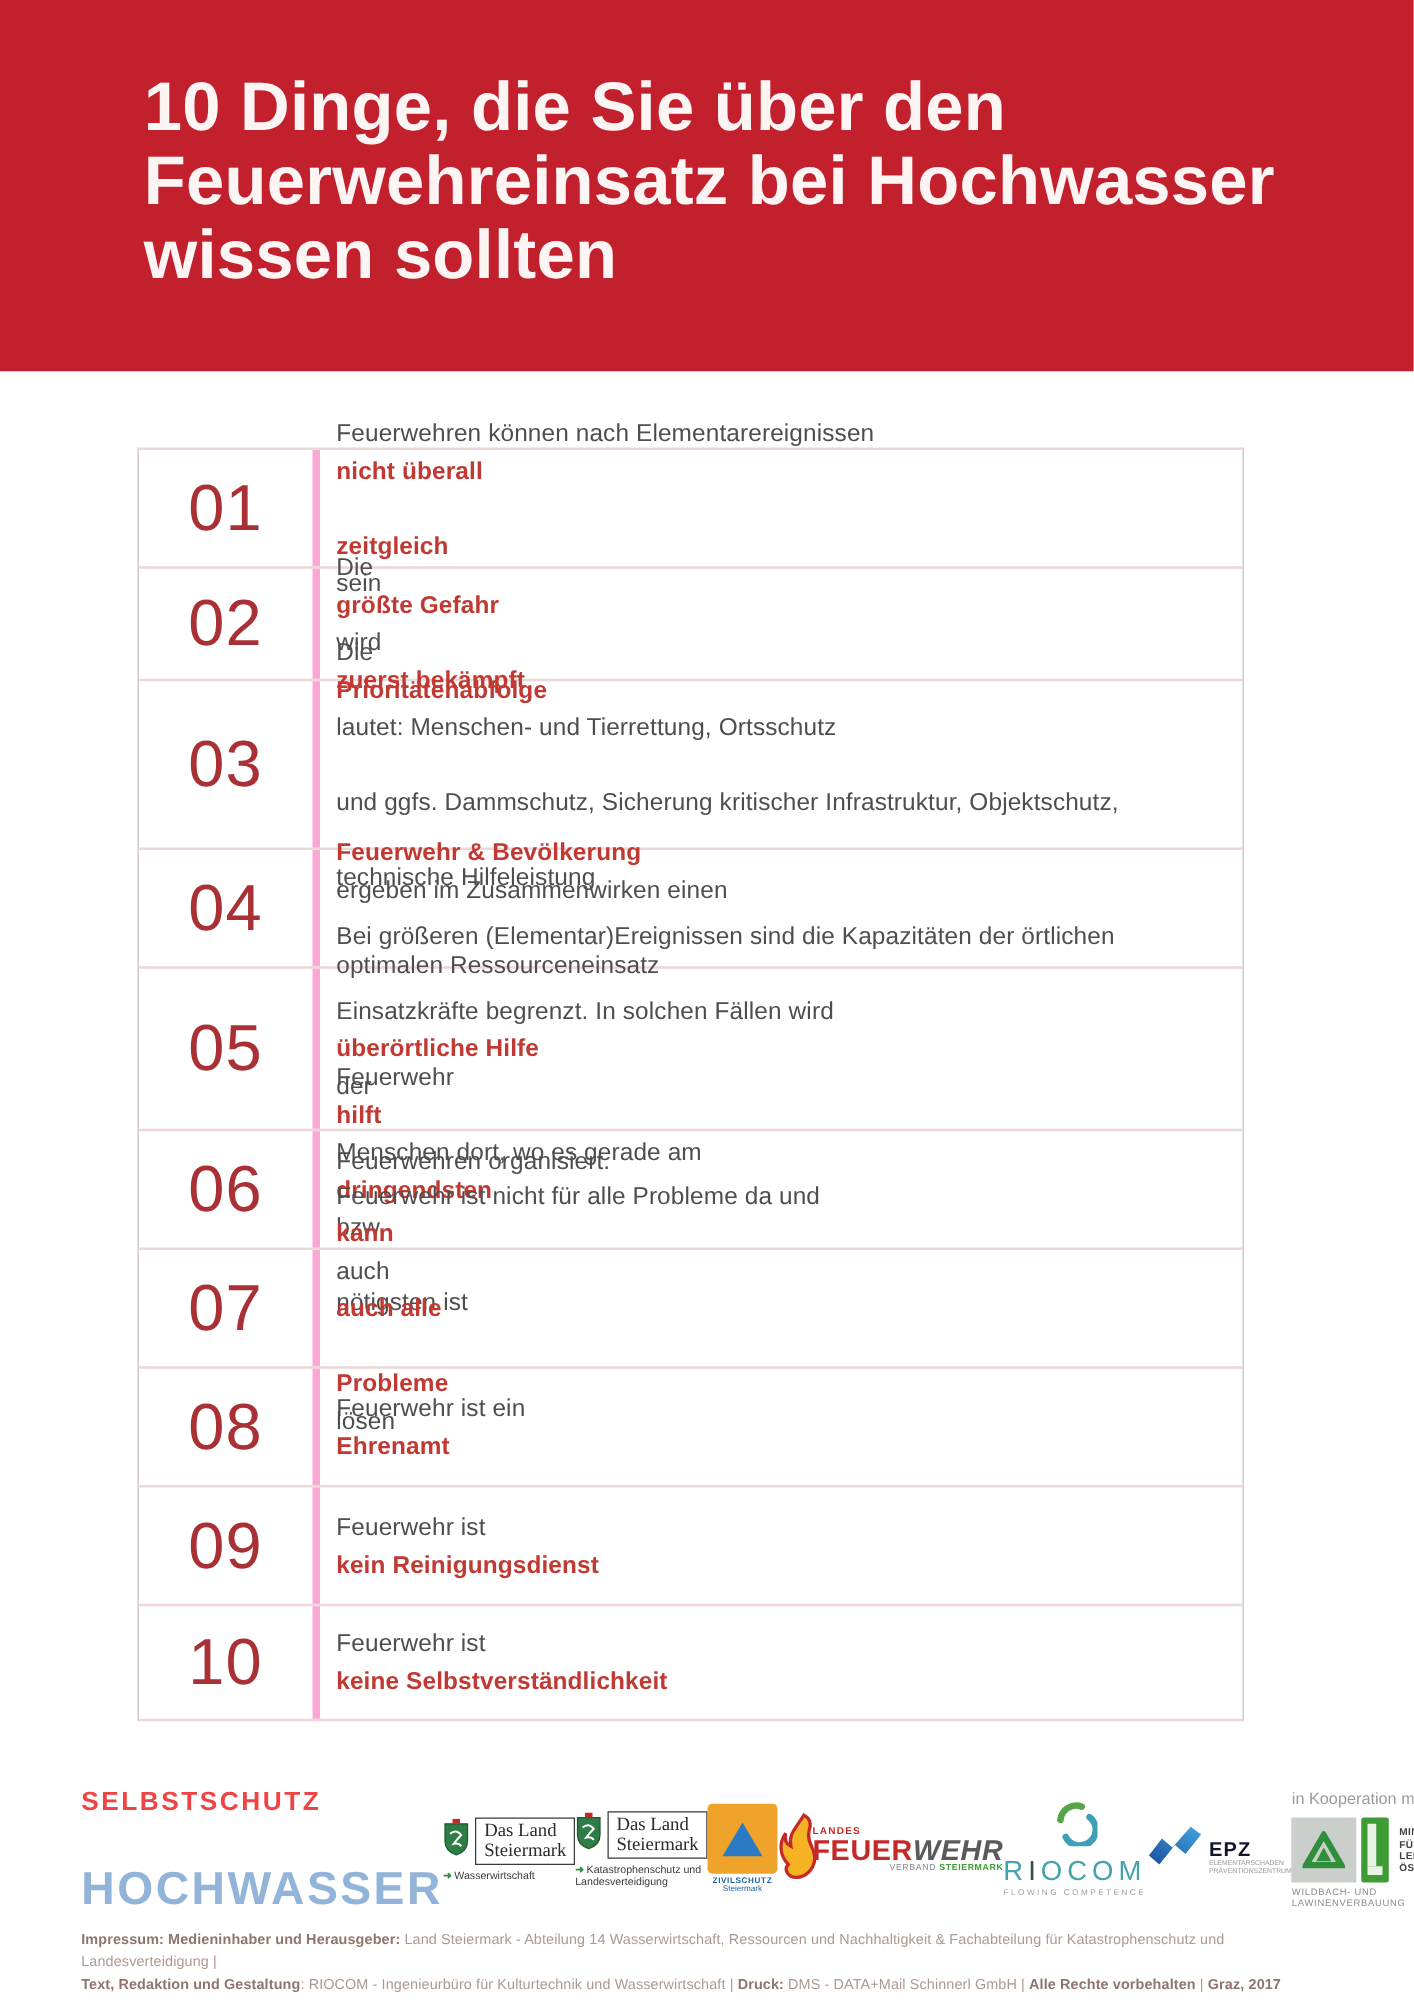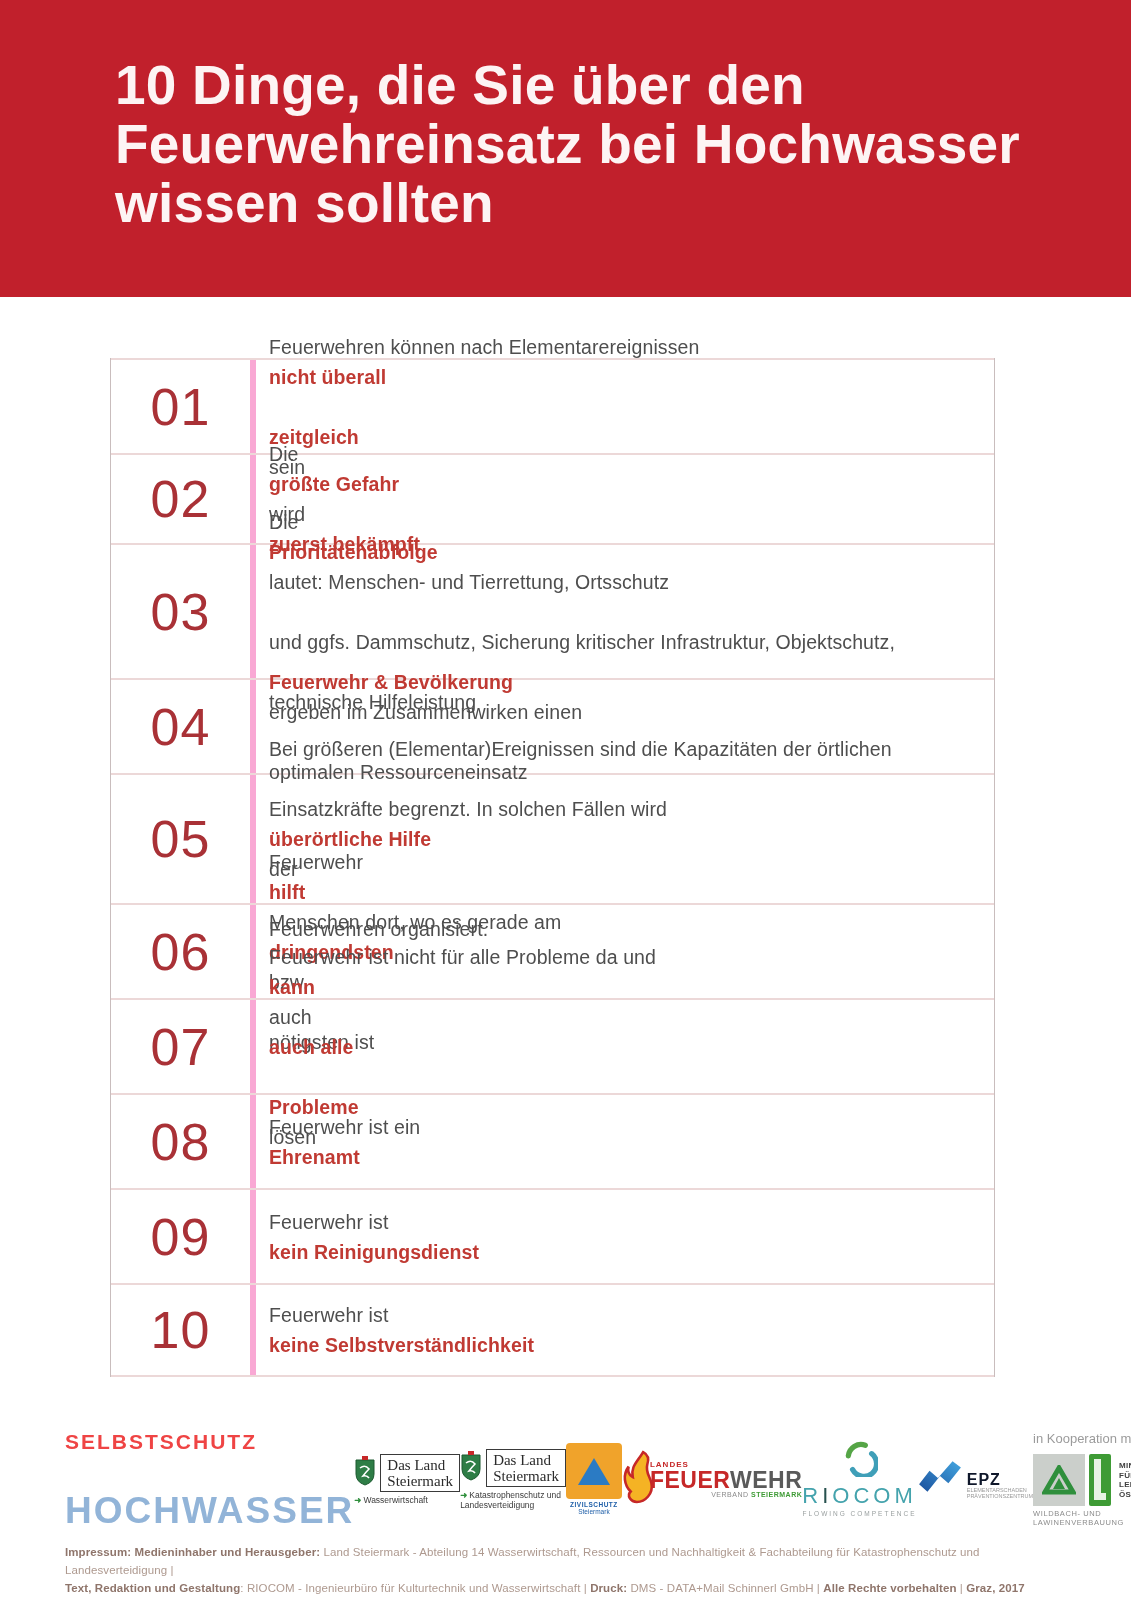--- a/index.html
+++ b/index.html
@@ -73,21 +73,21 @@
   }
   .zivil .tri{width:0;height:0;border-left:16px solid transparent;border-right:16px solid transparent;border-bottom:27px solid #2B7BC4;}
   .zivil .cap1{margin-top:2px;font-size:6.5px;color:#1F5FA8;font-weight:bold;letter-spacing:0.5px;}
   .zivil .cap2{font-size:6.5px;color:#1F5FA8;}
 
   .fw{flex-direction:row;align-items:center;}
   .fw .texts{margin-left:-8px;}
   .fw .top{color:#C62828;font-size:8px;font-weight:bold;letter-spacing:1px;}
   .fw .main{font-size:23px;font-weight:bold;letter-spacing:0.5px;line-height:22px;}
   .fw .main .red{color:#C62828;}
-  .fw .main .gray{color:#5a5a5a;}
+  .fw .main .gray{color:#5a5a5a;font-style:italic;}
   .fw .sub{font-size:7px;text-align:right;color:#8a8a8a;letter-spacing:0.5px;}
   .fw .sub .green{color:#3E9B35;font-weight:bold;}
 
   .rio .name{font-size:22px;letter-spacing:4px;color:#44A3AD;font-weight:500;margin-top:2px;}
   .rio .name .dark{color:#27514F;}
   .rio .cap{font-size:6.5px;color:#9aa0a0;letter-spacing:2px;margin-top:1px;}
 
   .epz{flex-direction:row;align-items:flex-end;}
   .epz .texts{margin-left:4px;}
   .epz .name{font-size:16px;font-weight:bold;color:#0f172a;letter-spacing:1px;line-height:14px;}

